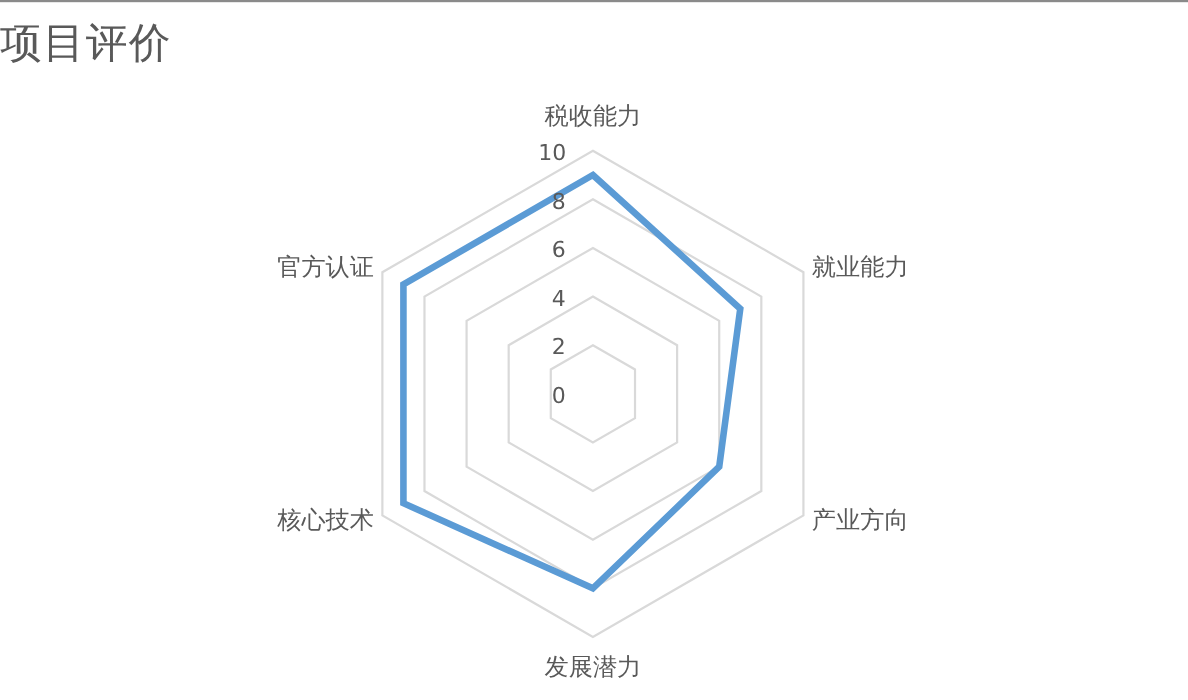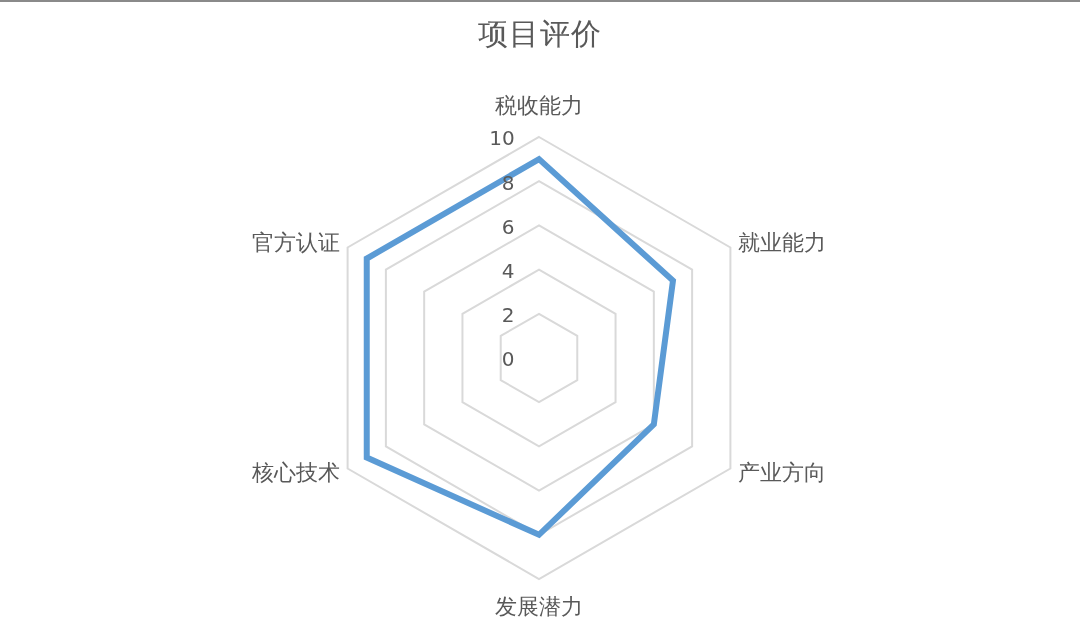--- a/index.html
+++ b/index.html
@@ -1,18 +1,18 @@
 <!DOCTYPE html>
 <html><head>
 <meta charset="utf-8">
 <style>
   html,body{margin:0;padding:0;}
   body{width:1080px;height:636px;background:#ffffff;overflow:hidden;position:relative;font-family:"DejaVu Sans","Liberation Sans",sans-serif;}
   .topline{position:absolute;left:0;top:0;width:1080px;height:2px;background:#8a8a8a;}
-  .title{position:absolute;left:0;width:1080px;top:14px;text-align:center;font-size:30px;color:#595959;letter-spacing:1px;}
+  .title{position:absolute;left:0;width:1080px;top:14px;text-align:left;font-size:38px;color:#595959;letter-spacing:1px;}
   svg{position:absolute;left:0;top:0;}
   .cat{font-size:22px;fill:#595959;}
   .tick{font-size:20px;fill:#595959;}
 </style>
 </head>
 <body>
 
 <div class="topline"></div>
 <div class="title">项目评价</div>
 

